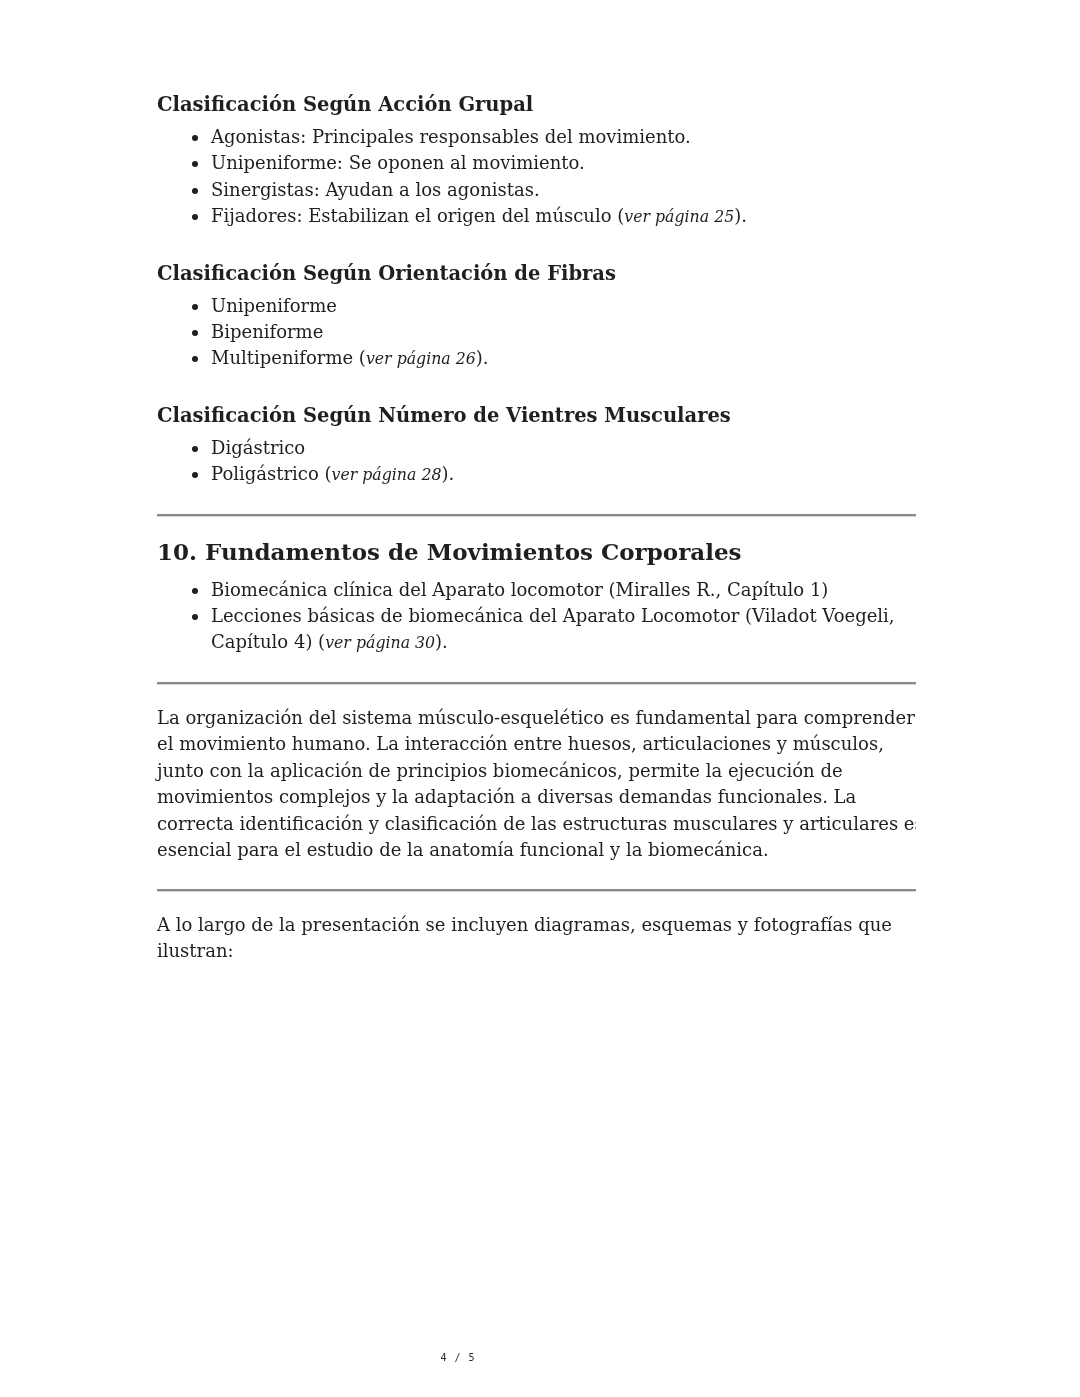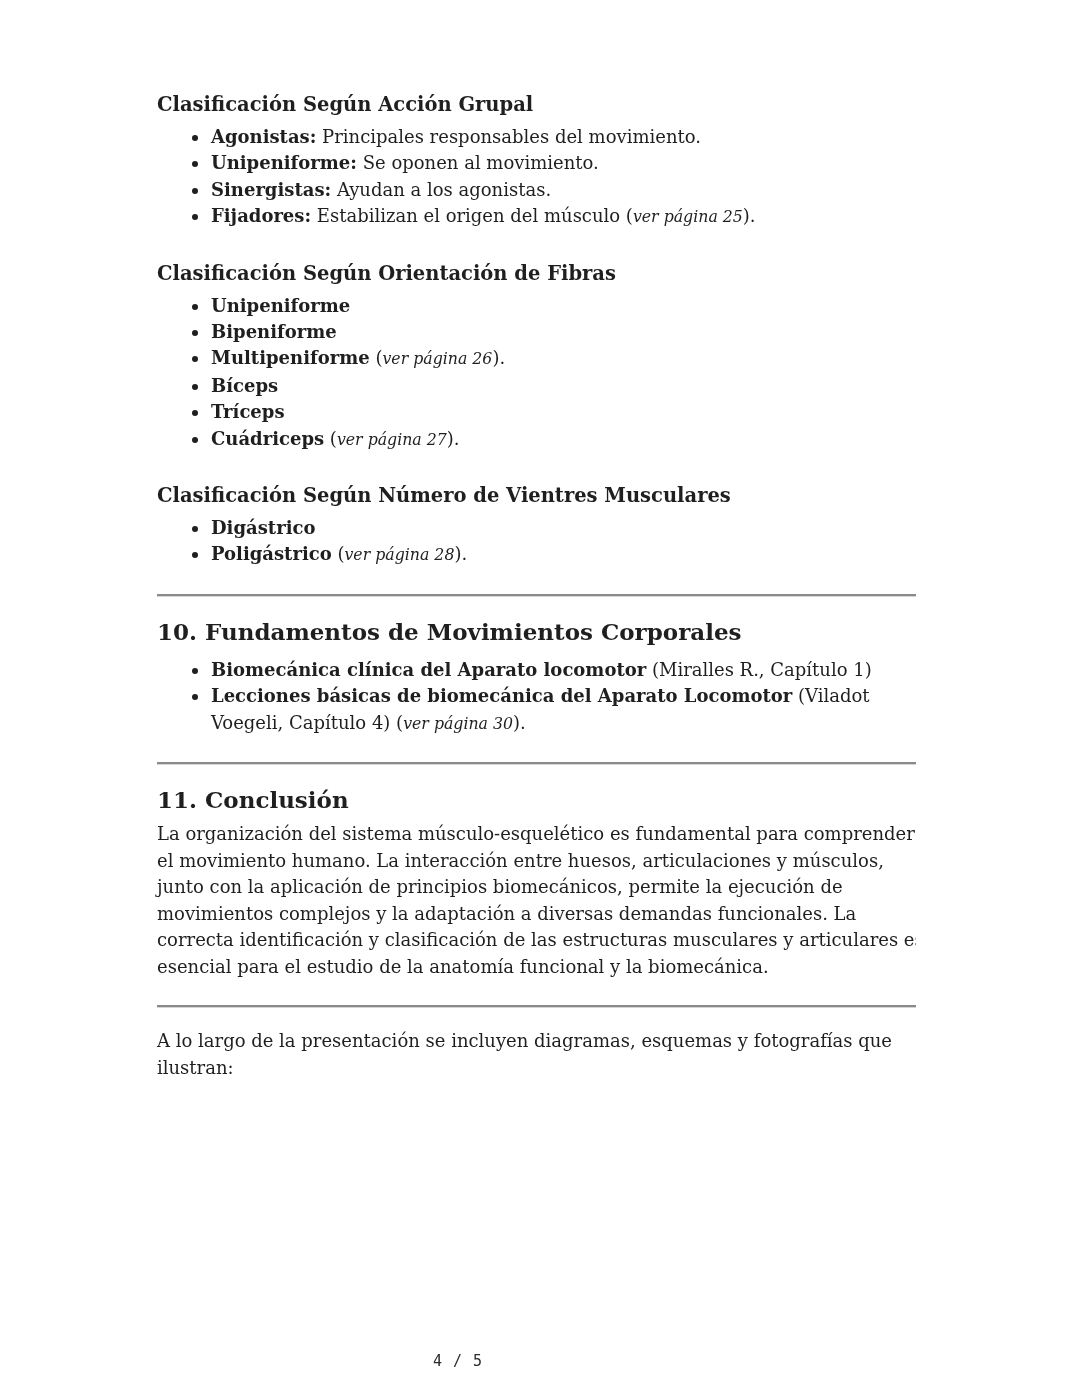--- a/index.html
+++ b/index.html
@@ -51,29 +51,29 @@
   p.para {
     font-size: 18px;
     line-height: 26.5px;
     margin: 0;
   }
   ul.blist.refs { margin-top: 11px; }
   .ref {
     font-style: italic;
     font-size: 0.875em;
   }
-  b.lead { font-weight: bold; }
+  b.lead { font-weight: normal; }
   .footer {
     position: absolute;
     left: 0;
     right: 0;
     top: 1352px;
     text-align: center;
     font-family: "DejaVu Sans Mono", "DejaVu Sans", monospace;
-    font-size: 15px;
+    font-size: 10px;
     letter-spacing: 1px;
     color: #2b2b2b;
   }
 </style>
 </head>
 <body>
 
 <div class="doc">
   <div class="content">
 
@@ -90,25 +90,20 @@
     <div class="cls-section">
       <h3 class="cls-heading">Clasificación Según Orientación de Fibras</h3>
       <ul class="blist">
         <li><b class="lead">Unipeniforme</b></li>
         <li><b class="lead">Bipeniforme</b></li>
         <li><b class="lead">Multipeniforme</b><span> (</span><span class="ref">ver página 26</span><span>).</span></li>
       </ul>
     </div>
 
     <div class="cls-section">
-      <ul class="blist">
-        <li><b class="lead">Bíceps</b></li>
-        <li><b class="lead">Tríceps</b></li>
-        <li><b class="lead">Cuádriceps</b><span> (</span><span class="ref">ver página 27</span><span>).</span></li>
-      </ul>
     </div>
 
     <div class="cls-section">
       <h3 class="cls-heading">Clasificación Según Número de Vientres Musculares</h3>
       <ul class="blist">
         <li><b class="lead">Digástrico</b></li>
         <li><b class="lead">Poligástrico</b><span> (</span><span class="ref">ver página 28</span><span>).</span></li>
       </ul>
     </div>
 
@@ -119,21 +114,20 @@
       <h2 class="num-heading">10. Fundamentos de Movimientos Corporales</h2>
       <ul class="blist refs">
         <li><b class="lead">Biomecánica clínica del Aparato locomotor</b><span> (Miralles R., Capítulo 1)</span></li>
         <li><b class="lead">Lecciones básicas de biomecánica del Aparato Locomotor</b><span> (Viladot Voegeli, Capítulo 4) (</span><span class="ref">ver página 30</span><span>).</span></li>
       </ul>
     </div>
 
     <hr class="rule">
 
     <div class="num-section">
-      <h2 class="num-heading">11. Conclusión</h2>
       <p class="para">La organización del sistema músculo-esquelético es fundamental para comprender el movimiento humano. La interacción entre huesos, articulaciones y músculos, junto con la aplicación de principios biomecánicos, permite la ejecución de movimientos complejos y la adaptación a diversas demandas funcionales. La correcta identificación y clasificación de las estructuras musculares y articulares es esencial para el estudio de la anatomía funcional y la biomecánica.</p>
     </div>
 
     <hr class="rule">
 
     <div class="num-section">
       <p class="para">A lo largo de la presentación se incluyen diagramas, esquemas y fotografías que ilustran:</p>
 
     </div>
 

